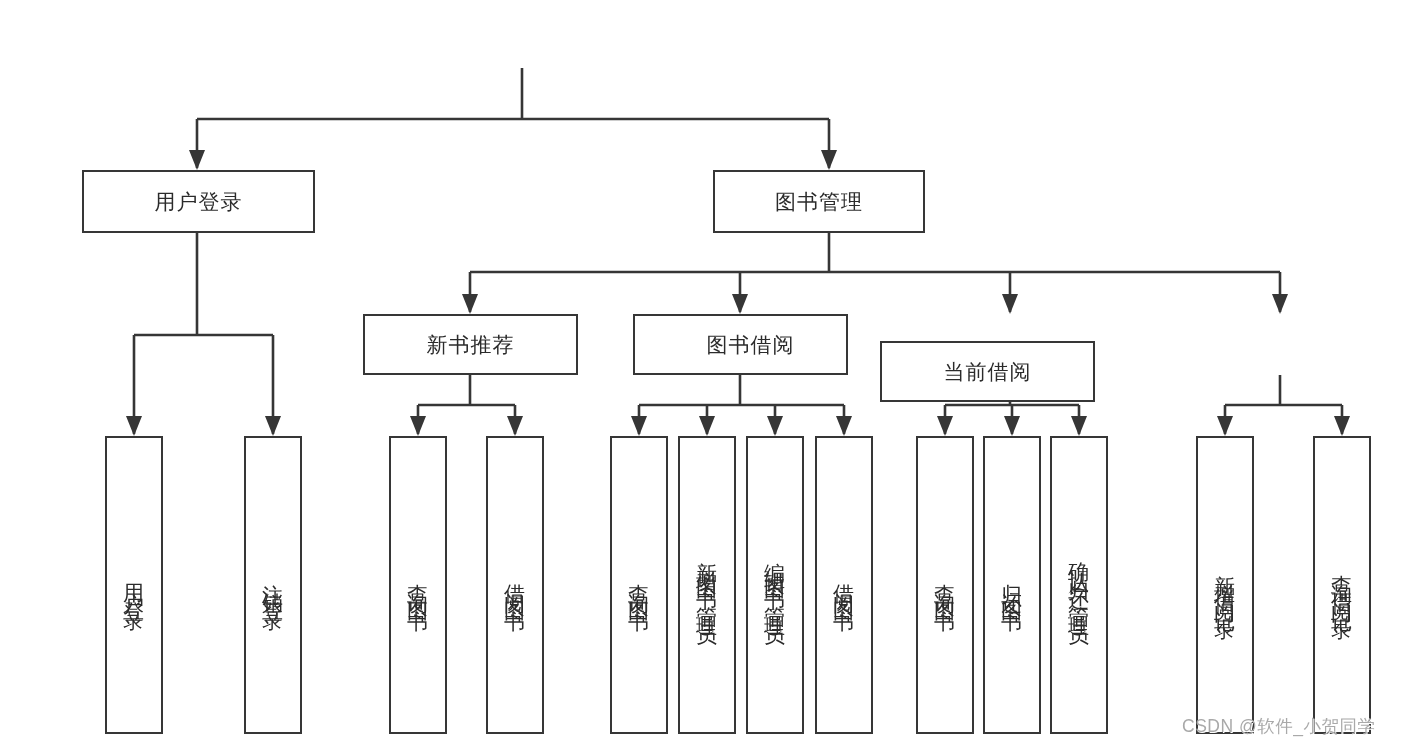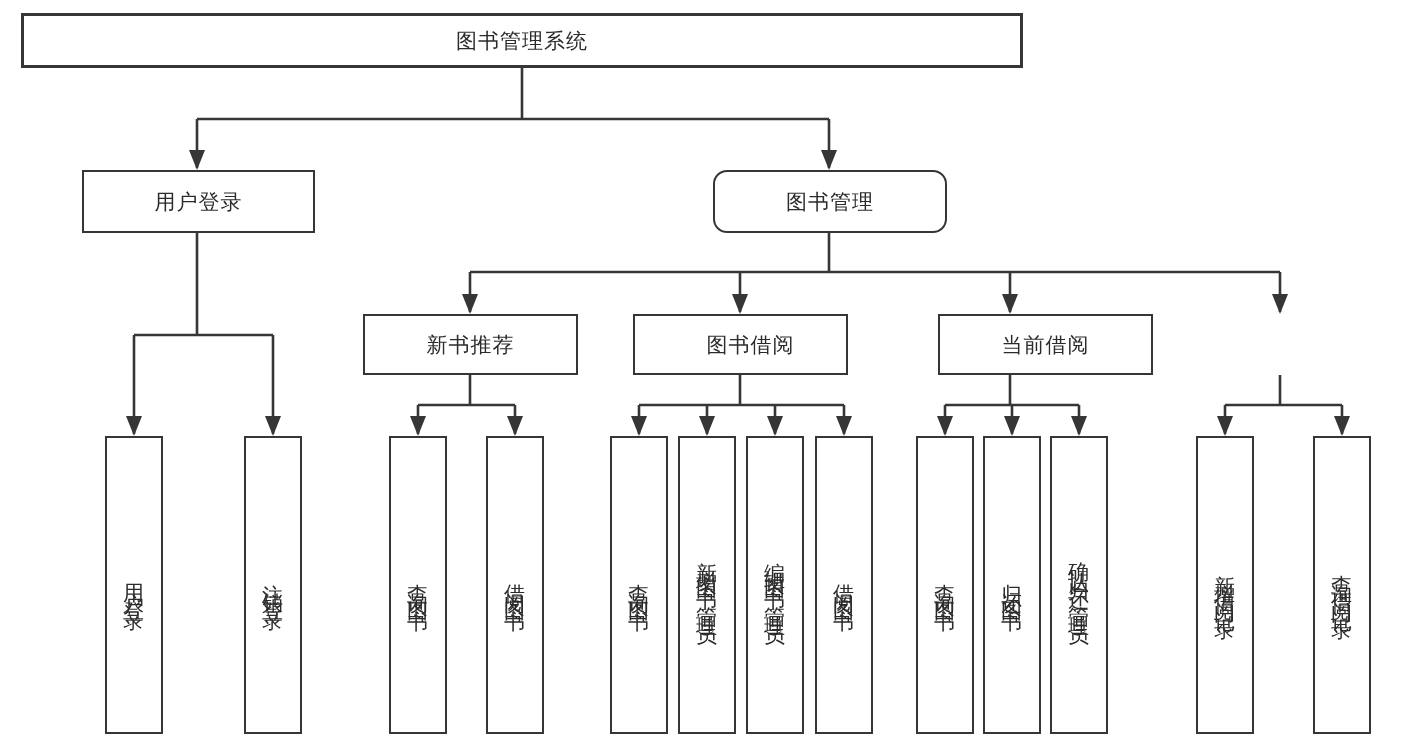--- a/index.html
+++ b/index.html
@@ -36,25 +36,25 @@
     writing-mode: vertical-rl;
     text-orientation: mixed;
     letter-spacing: 9px;
     line-height: 1;
     font-size: 21px;
     white-space: nowrap;
   }
   
   .root    { left: 21px;   top: 13px;  width: 1002px; height: 55px; }
   .l2-a    { left: 82px;   top: 170px; width: 233px;  height: 63px; }
-  .l2-b    { left: 713px;  top: 170px; width: 234px;  height: 63px; border-radius: 14px; }
+  .l2-b    { left: 713px;  top: 170px; width: 212px;  height: 63px; }
   .l3      { top: 314px; width: 215px; height: 61px; text-align: center; }
   .l3-a    { left: 363px; }
   .l3-b    { left: 633px; padding-left: 20px; }
-  .l3-c    { left: 938px; }
+  .l3-c    { left: 880px; margin-top: 27px; }
   .l3-d    { left: 1172px; }
   .leaf    { top: 436px; width: 58px; height: 298px; }
   .lf-0  { left: 105px; }
   .lf-1  { left: 244px; }
   .lf-2  { left: 389px; }
   .lf-3  { left: 486px; }
   .lf-4  { left: 610px; }
   .lf-5  { left: 678px; }
   .lf-6  { left: 746px; }
   .lf-7  { left: 815px; }
@@ -113,23 +113,20 @@
       <polygon points="767,416 783,416 775,436"></polygon>
       <polygon points="836,416 852,416 844,436"></polygon>
       <polygon points="937,416 953,416 945,436"></polygon>
       <polygon points="1004,416 1020,416 1012,436"></polygon>
       <polygon points="1071,416 1087,416 1079,436"></polygon>
       <polygon points="1217,416 1233,416 1225,436"></polygon>
       <polygon points="1334,416 1350,416 1342,436"></polygon>
     </g>
   </svg>
 
-  <div class="node root">
-    <span>图书管理系统</span>
-  </div>
 
   <div class="node l2-a">
     <span>用户登录</span>
   </div>
   <div class="node l2-b">
     <span>图书管理</span>
   </div>
 
   <div class="node l3 l3-a">
     <span>新书推荐</span>
@@ -174,14 +171,15 @@
   <div class="node vert leaf lf-10">
     <span>确认归还（管理员）</span>
   </div>
   <div class="node vert leaf lf-11">
     <span>新增借阅记录</span>
   </div>
   <div class="node vert leaf lf-12">
     <span>查询借阅记录</span>
   </div>
 
+  <div class="watermark">CSDN @软件_小贺同学</div>
 
 </div>
 
 </body></html>

